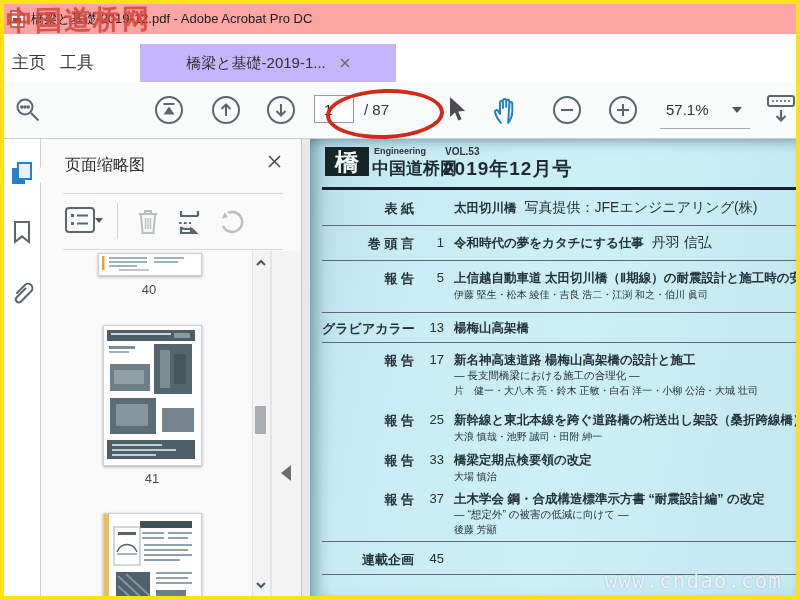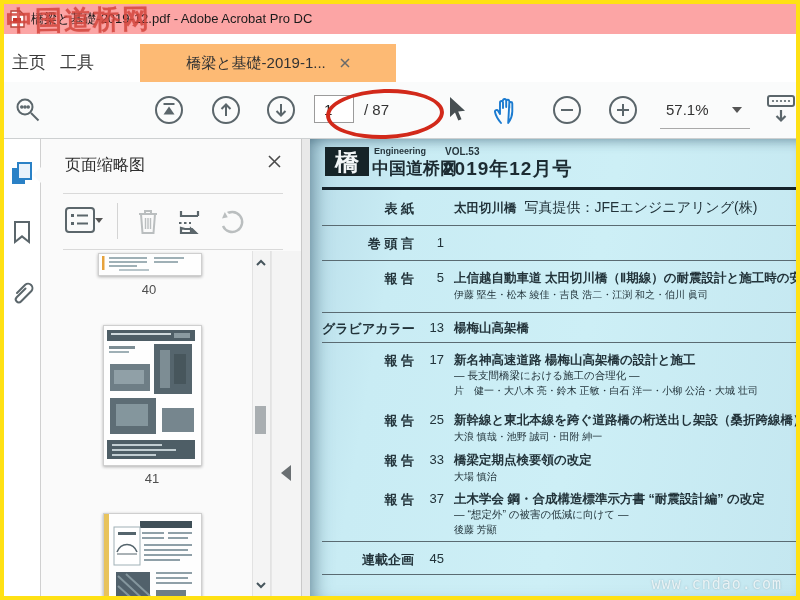--- a/index.html
+++ b/index.html
@@ -5,21 +5,21 @@
   html,body{margin:0;padding:0;background:#fff;}
   .screen{position:relative;width:800px;height:600px;box-sizing:border-box;border:4px solid #ffe114;
           background:#fff;overflow:hidden;font-family:"Liberation Sans",sans-serif;}
   
   .titlebar{position:relative;height:30px;display:flex;align-items:center;padding-left:6px;gap:6px;background:#fca5a5;}
   .win-title{font-size:13px;color:#1b1b1b;}
   
   .tabbar{position:relative;height:48px;background:#fff;}
   .nav-tab{position:absolute;bottom:8px;font-size:17px;color:#3a3a3a;cursor:default;}
   .tab-home{left:8px;} .tab-tools{left:56px;}
-  .doc-tab{position:absolute;left:136px;bottom:0;width:256px;height:38px;background:#fdba74;
+  .doc-tab{position:absolute;left:136px;bottom:0;width:256px;height:38px;background:#c4b5fd;
            display:flex;align-items:center;justify-content:center;gap:14px;}
   .doc-tab-label{font-size:15px;color:#333;}
   
   .toolbar{position:relative;height:56px;background:#fafbfb;border-bottom:1px solid #cdd0d1;}
   .tb{position:absolute;}
   .pagebox{left:310px;top:13px;width:40px;height:28px;background:#fff;border:1px solid #9b9b9b;
            font-size:15px;color:#222;line-height:28px;padding-left:9px;box-sizing:border-box;}
   .pagecount{left:360px;top:19px;font-size:15px;color:#333;}
   .red-ellipse{left:322px;top:7px;width:110px;height:42px;border:4px solid #d2291a;border-radius:50%;
                transform:rotate(-2deg);}
@@ -76,21 +76,21 @@
   .note{font-size:14px;font-weight:normal;margin-left:8px;}
   .sub{font-size:10.5px;}
   .au{font-size:10px;margin-top:1px;}
   .r0{padding:6px 0 7px;} .r1{padding:7px 0 7px;} .r2{padding:7px 0 10px;} .r3{padding:5px 0 4px;}
   .r4{padding:7px 0 8px;} .r5{padding:4px 0 3px;} .r6{padding:3px 0 2px;} .r7{padding:3px 0 4px;}
   .r8{padding:7px 0 5px;}
   
   .wm-cn{position:absolute;left:2px;top:-2px;font-family:"Liberation Serif",serif;font-weight:bold;
          font-size:27px;letter-spacing:2px;color:rgba(211,70,61,.78);transform:rotate(-1deg);z-index:50;
          text-shadow:0 0 1px rgba(211,70,61,.4);}
-  .wm-url{position:absolute;right:14px;bottom:4px;font-family:"DejaVu Sans Mono",monospace;font-size:15px;
+  .wm-url{position:absolute;right:14px;bottom:4px;font-family:"DejaVu Sans Mono",monospace;font-size:21px;
           color:rgba(238,245,246,.93);letter-spacing:1px;text-shadow:0 0 2px rgba(110,135,150,.55);}
   svg{display:block;}
 </style>
 </head>
 <body>
 
 <div class="screen">
 
   <div class="titlebar">
     <span>
@@ -355,20 +355,21 @@
 
           <div class="row rule r0">
             <span class="lab">表 紙</span>
             <span class="pg"></span>
             <span class="tt"><span class="line1"><span class="t1">太田切川橋</span><span class="note">写真提供：JFEエンジニアリング(株)</span></span></span>
           </div>
 
           <div class="row rule r1">
             <span class="lab">巻 頭 言</span>
             <span class="pg">1</span>
+            <span class="tt"><span class="line1"><span class="t1">令和時代の夢をカタチにする仕事</span><span class="note">丹羽 信弘</span></span></span>
           </div>
 
           <div class="row rule r2">
             <span class="lab">報 告</span>
             <span class="pg">5</span>
             <span class="tt"><span class="line1"><span class="t1">上信越自動車道 太田切川橋（Ⅱ期線）の耐震設計と施工時の安全対策</span></span><div class="au">伊藤 堅生・松本 綾佳・吉良 浩二・江渕 和之・伯川 眞司</div></span>
           </div>
 
           <div class="row rule r3">
             <span class="lab">グラビアカラー</span>

